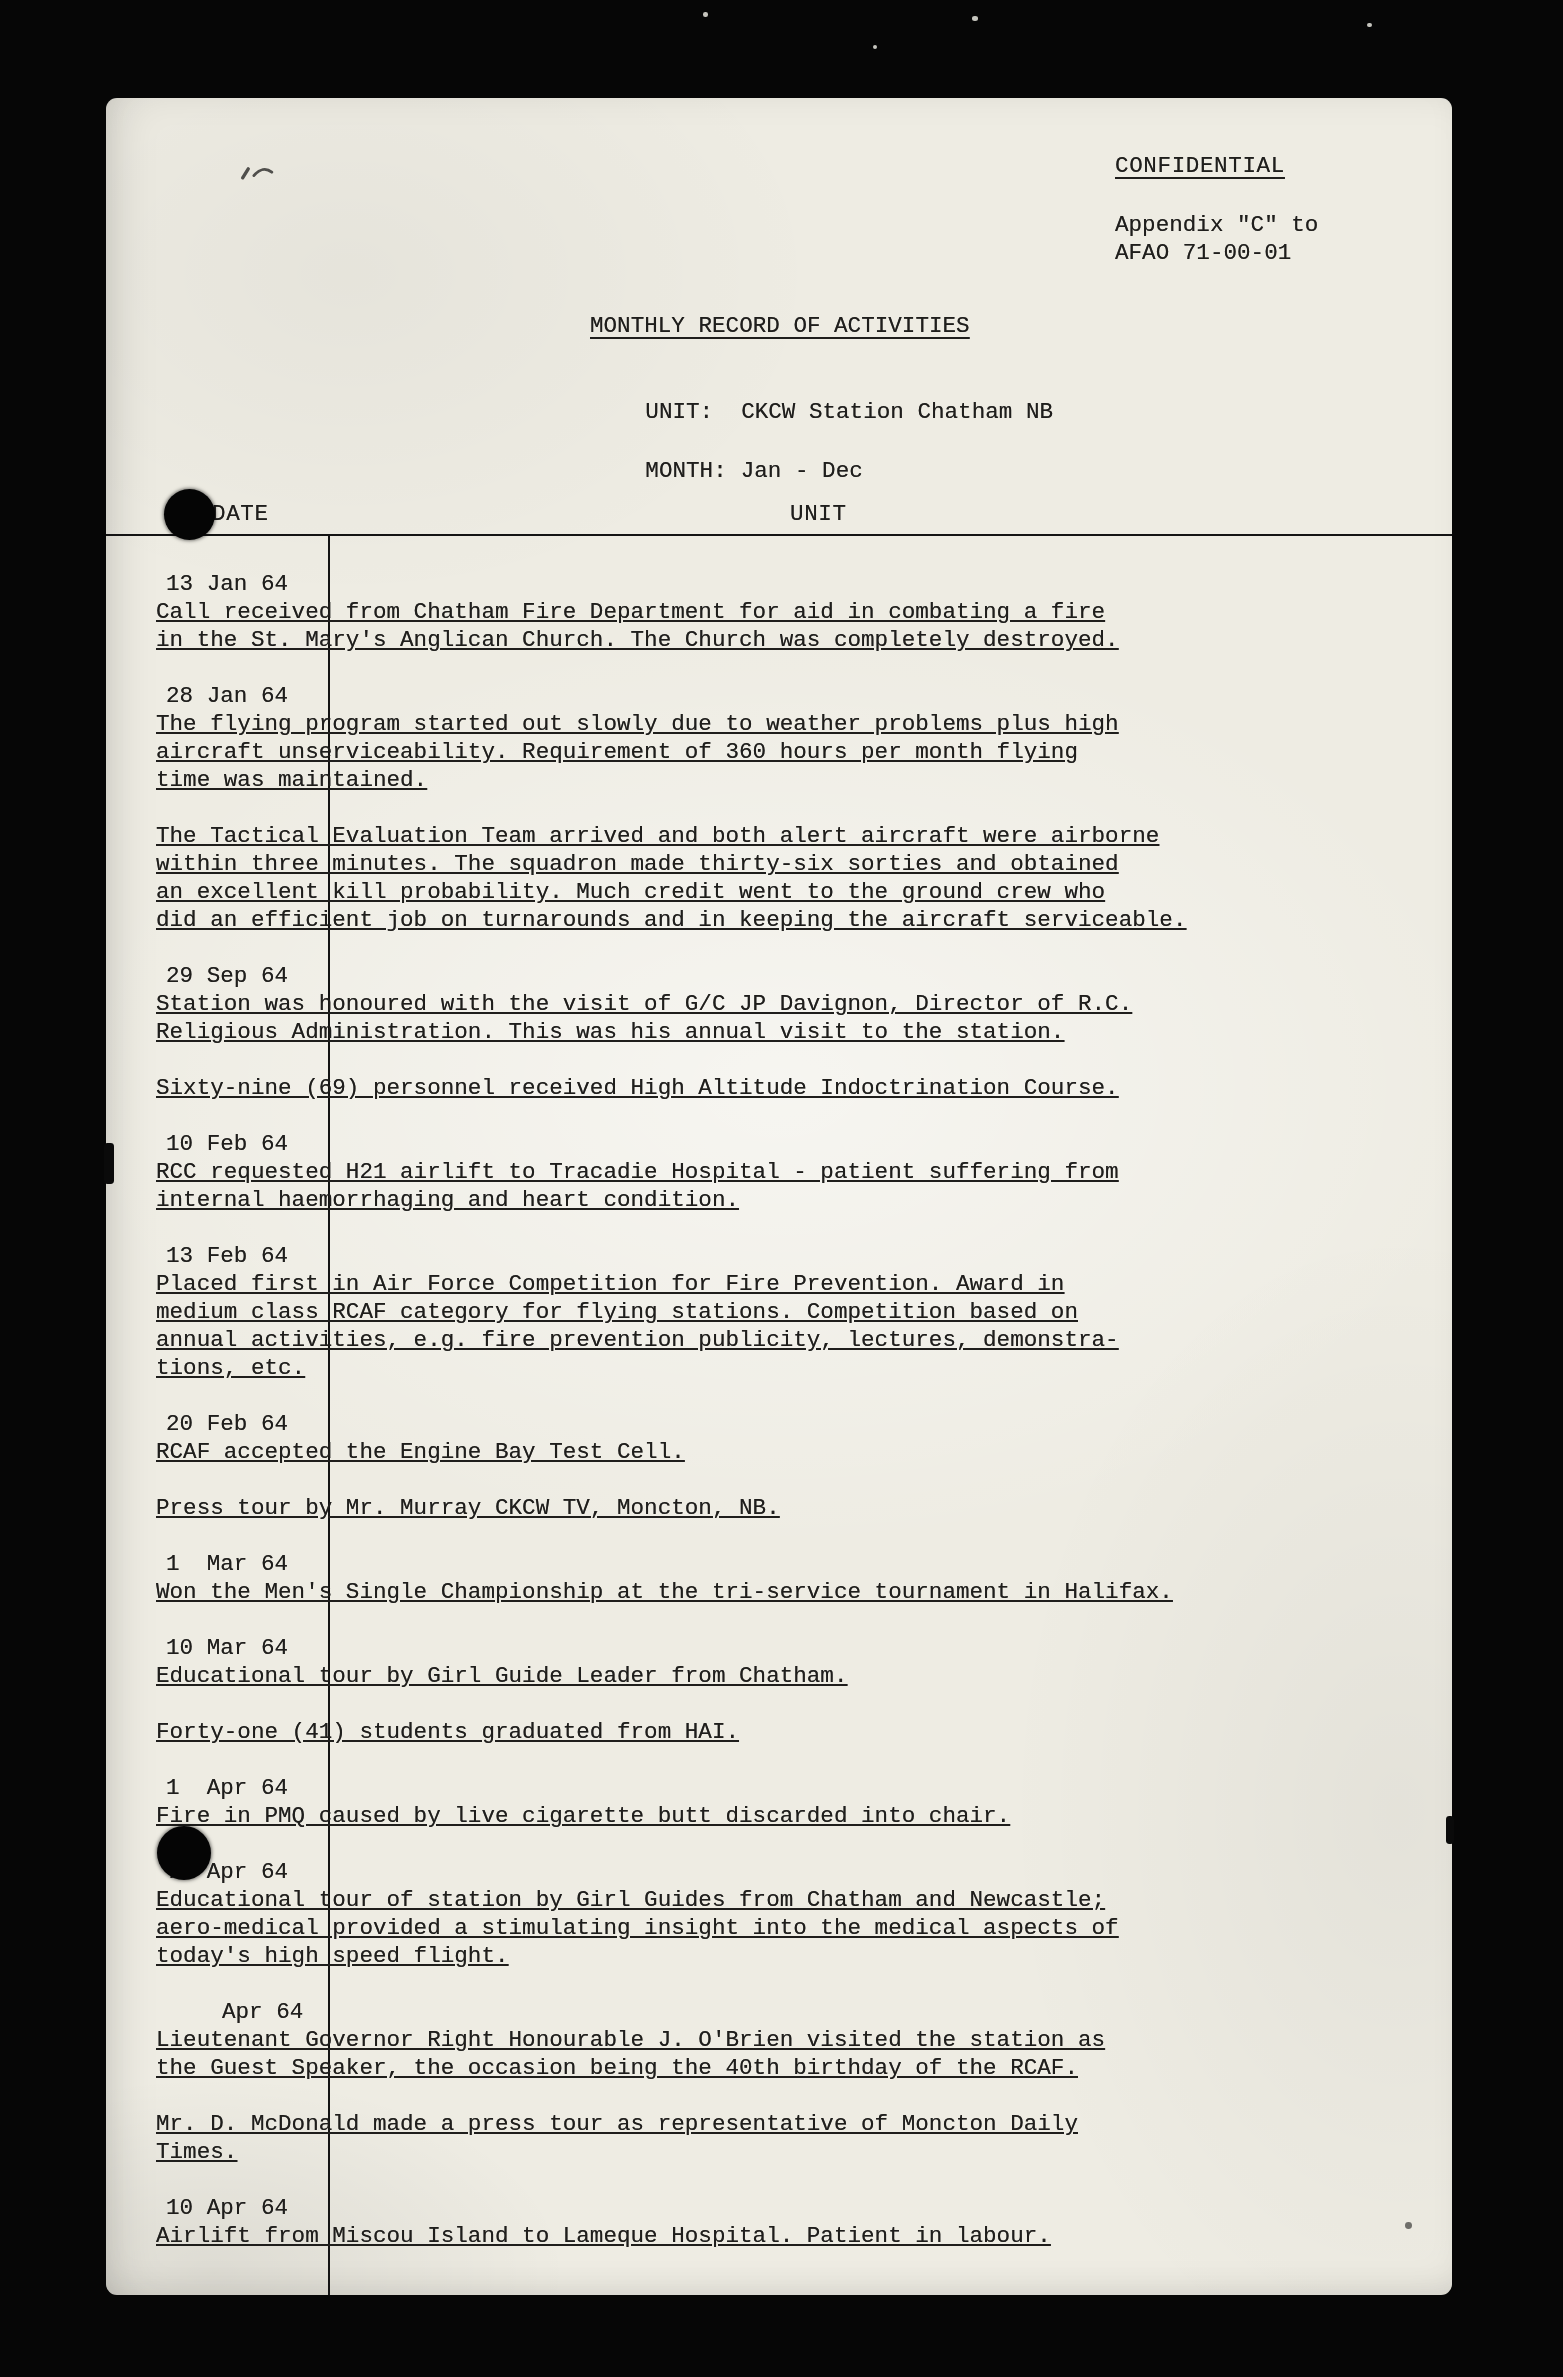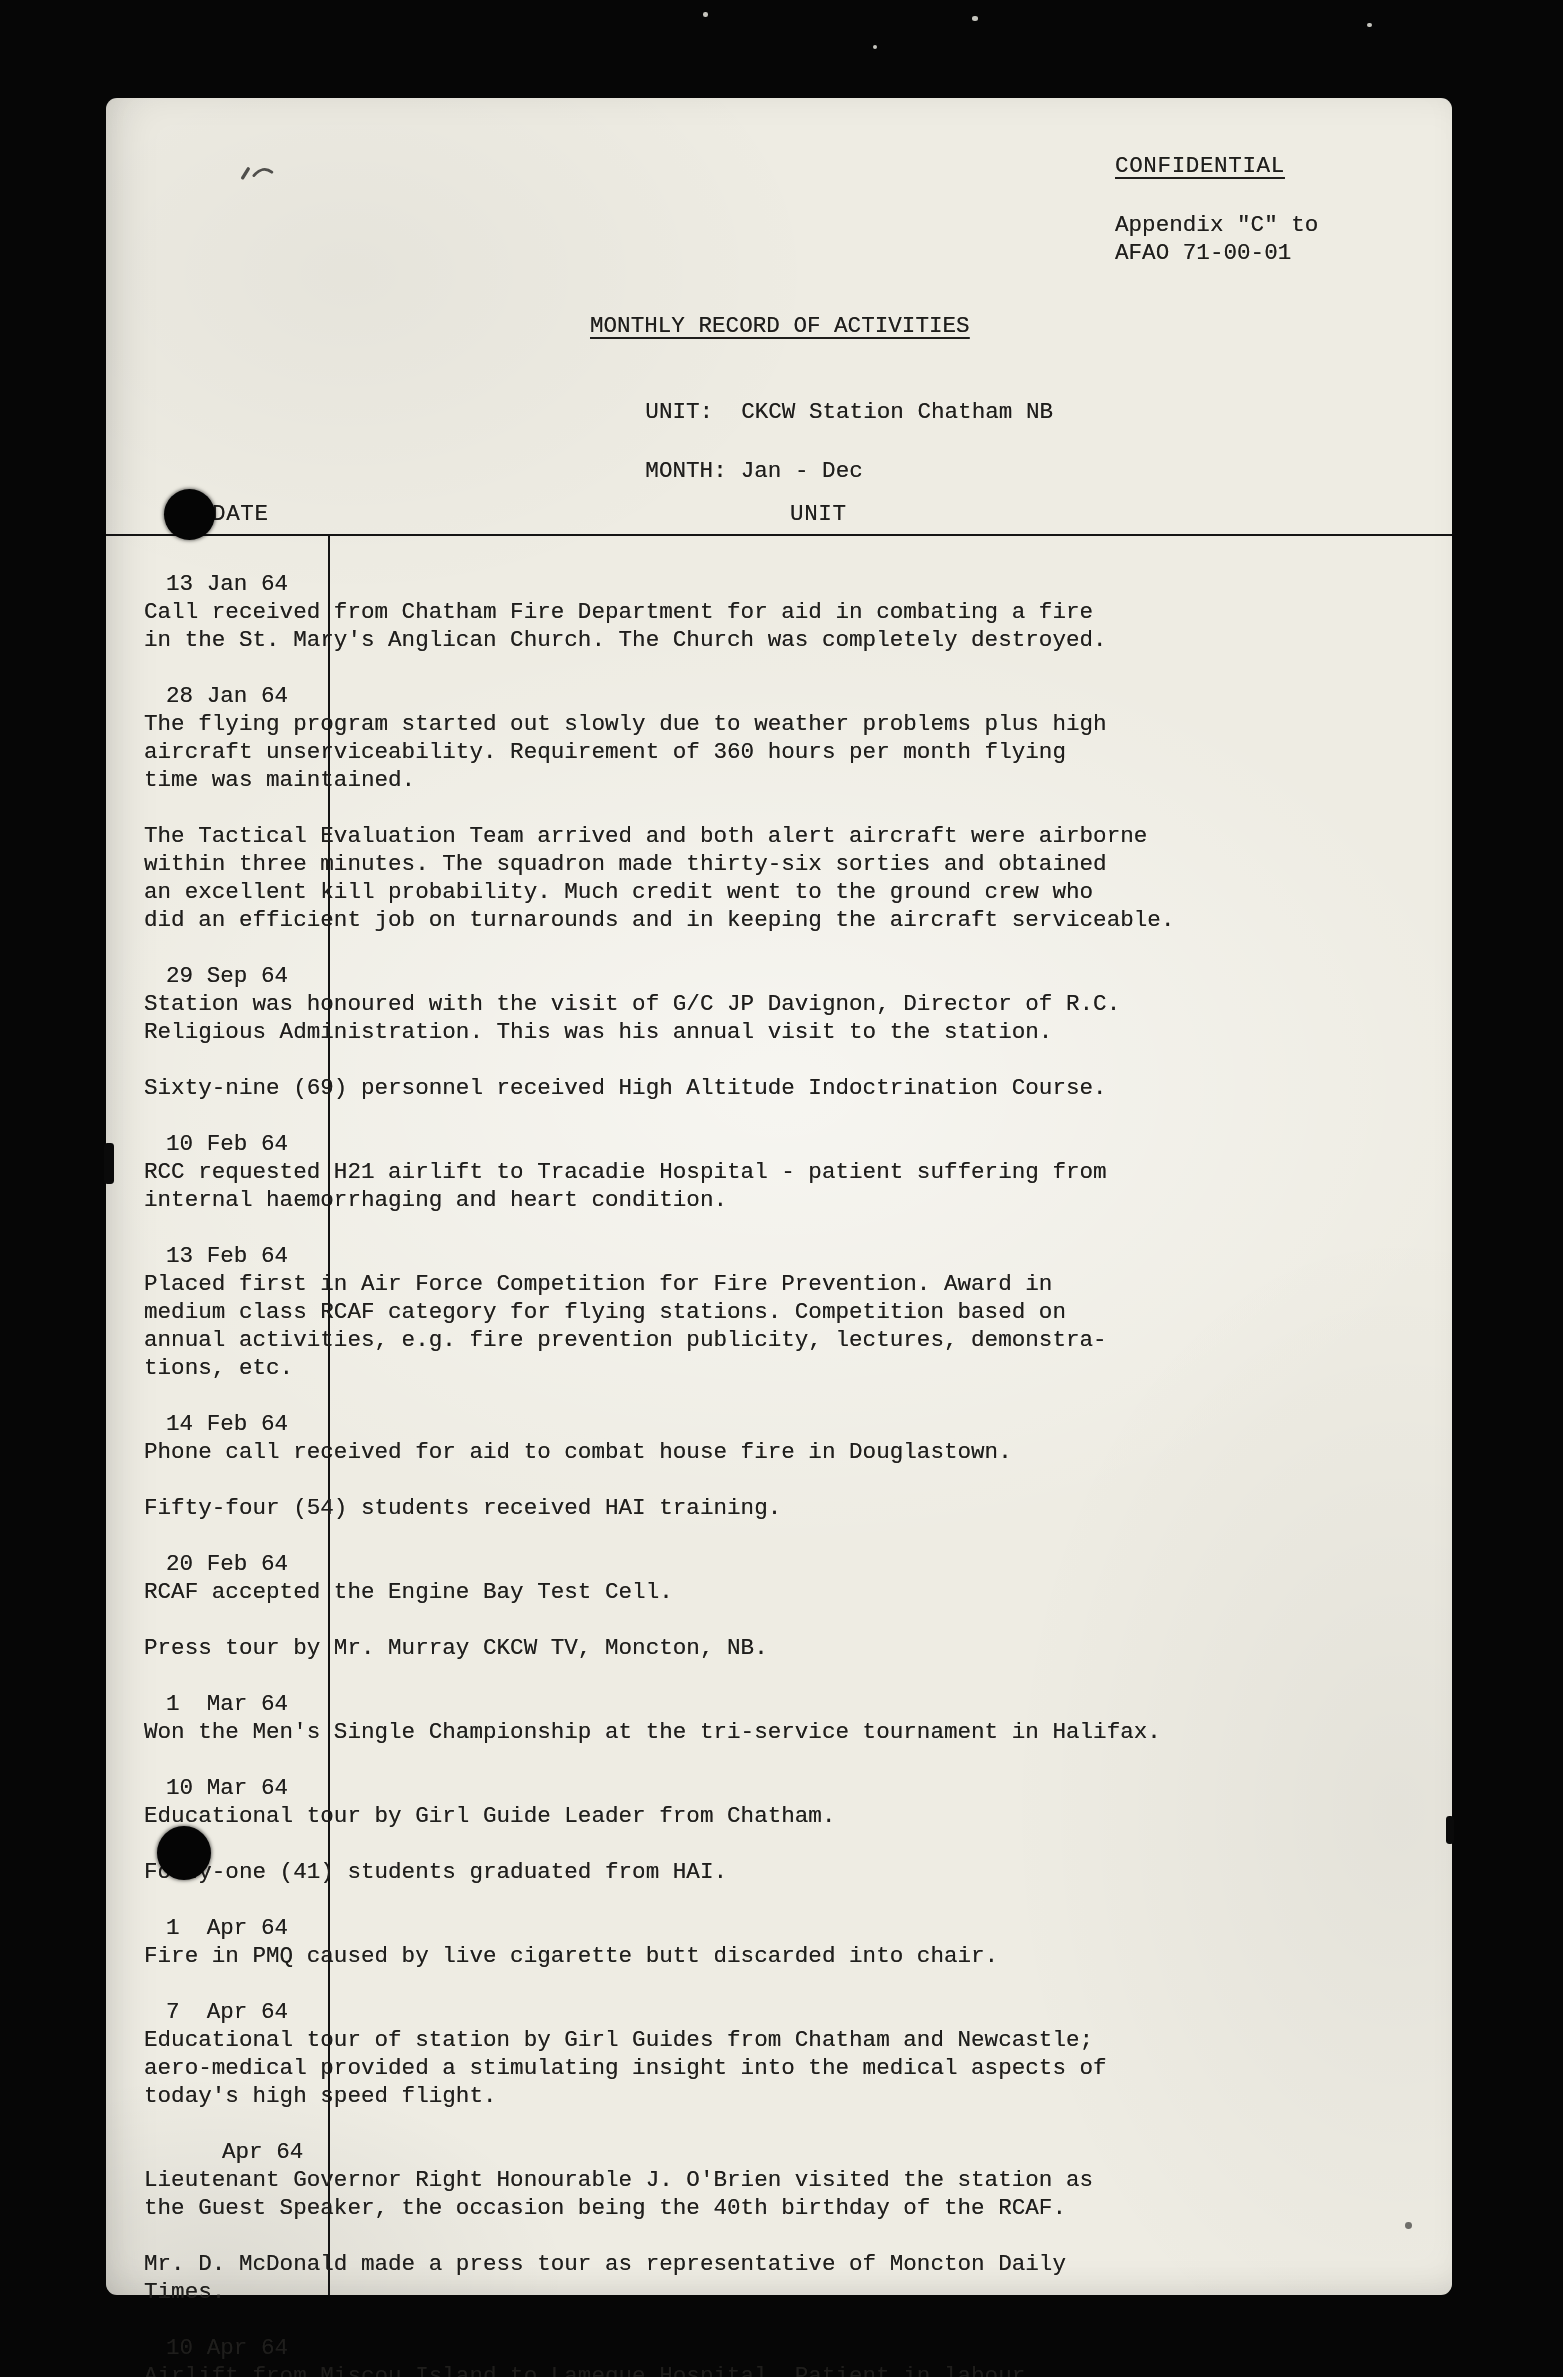--- a/index.html
+++ b/index.html
@@ -110,22 +110,23 @@
     white-space: pre;
   }
   .row.date-offset .date-cell { padding-left: 116px; }
   .event-cell {
     box-sizing: border-box;
     flex: 1;
     padding-left: 38px;
     padding-right: 27px;
   }
   .event-para {
-    margin: 0 0 28px 0;
+    margin: 0 0 28px 12px;
     white-space: pre-line;
+    text-decoration: underline;
   }
   .hole-punch {
     position: absolute;
     background: #050505;
     border-radius: 50%;
     box-shadow: 0 0 3.4px 1.1px rgba(0,0,0,0.5);
   }
   .hole-punch-1 { left: 58px; top: 391px; width: 51px; height: 51px; }
   .hole-punch-2 { left: 51px;  top: 1728px; width: 54px; height: 54px; }
   .pen-mark {
@@ -216,27 +217,20 @@
         <div class="row">
           <div class="date-cell">13 Feb 64</div>
           <div class="event-cell">
             <p class="event-para">Placed first in Air Force Competition for Fire Prevention.  Award in
 medium class RCAF category for flying stations.  Competition based on
 annual activities, e.g. fire prevention publicity, lectures, demonstra-
 tions, etc.</p>
           </div>
         </div>
         <div class="row">
-          <div class="date-cell">14 Feb 64</div>
-          <div class="event-cell">
-            <p class="event-para">Phone call received for aid to combat house fire in Douglastown.</p>
-            <p class="event-para">Fifty-four (54) students received HAI training.</p>
-          </div>
-        </div>
-        <div class="row">
           <div class="date-cell">20 Feb 64</div>
           <div class="event-cell">
             <p class="event-para">RCAF accepted the Engine Bay Test Cell.</p>
             <p class="event-para">Press tour by Mr. Murray CKCW TV, Moncton, NB.</p>
           </div>
         </div>
         <div class="row">
           <div class="date-cell">1  Mar 64</div>
           <div class="event-cell">
             <p class="event-para">Won the Men's Single Championship at the tri-service tournament in Halifax.</p>

